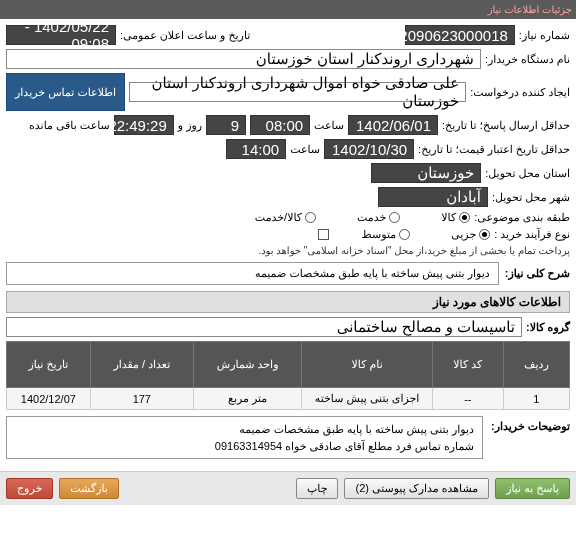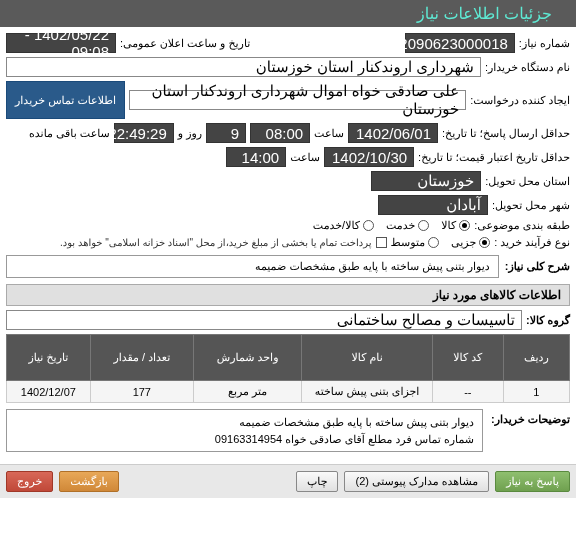--- a/index.html
+++ b/index.html
@@ -1,26 +1,26 @@
 <!DOCTYPE html>
 <html dir="rtl" lang="fa"><head>
 <meta charset="utf-8">
 <style>
 * { box-sizing: border-box; margin: 0; padding: 0; }
 body { font-family: Tahoma, Arial, sans-serif; font-size: 11px; background: #fff; width: 576px; direction: rtl; }
-.header-bar { background: #5a5a5a; color: #5eead4; padding: 4px 24px; font-size: 16px; }
+.header-bar { background: #5a5a5a; color: #fca5a5; padding: 4px 4px; font-size: 10px; }
 .content { padding: 6px; }
 .row { display: flex; align-items: center; margin-bottom: 4px; gap: 4px; flex-wrap: wrap; }
 .label { font-size: 11px; white-space: nowrap; }
 .field { border: 1px solid #888; background: #fff; padding: 2px 6px; font-size: 15px; height: 20px; display: inline-flex; align-items: center; }
 .field-dark { background: #444; color: #fff; border: 1px solid #333; }
 .field-wide { flex: 1; min-width: 200px; }
 .btn-contact { background: #2a5a8a; color: #fff; border: 1px solid #1a4a7a; padding: 18px 8px; font-size: 11px; height: 20px; display: inline-flex; align-items: center; }
 .radio-group { display: inline-flex; gap: 12px; align-items: center; }
-.radio-item { display: inline-flex; align-items: center; gap: 3px; }
+.radio-item { display: inline-flex; align-items: center; gap: 3px; margin-left: 29px; }
 .radio { width: 11px; height: 11px; border: 1px solid #555; border-radius: 50%; display: inline-block; position: relative; }
 .radio.checked::after { content: ''; width: 5px; height: 5px; background: #000; border-radius: 50%; position: absolute; top: 2px; right: 2px; }
 .checkbox { width: 11px; height: 11px; border: 1px solid #555; display: inline-block; }
 .note { font-size: 10px; color: #333; }
 .section-title { background: #e0e0e0; border: 1px solid #aaa; padding: 3px 8px; font-weight: bold; font-size: 12px; margin: 4px 0; }
 .desc-row { display: flex; align-items: center; gap: 6px; margin: 6px 0; }
 .desc-box { border: 1px solid #999; padding: 4px 8px; flex: 1; min-height: 22px; }
 table { width: 100%; border-collapse: collapse; font-size: 11px; }
 th { background: #555; color: #fff; padding: 16px; border: 1px solid #777; font-weight: normal; }
 td { padding: 4px; border: 1px solid #ccc; text-align: center; background: #f5f5f5; }

